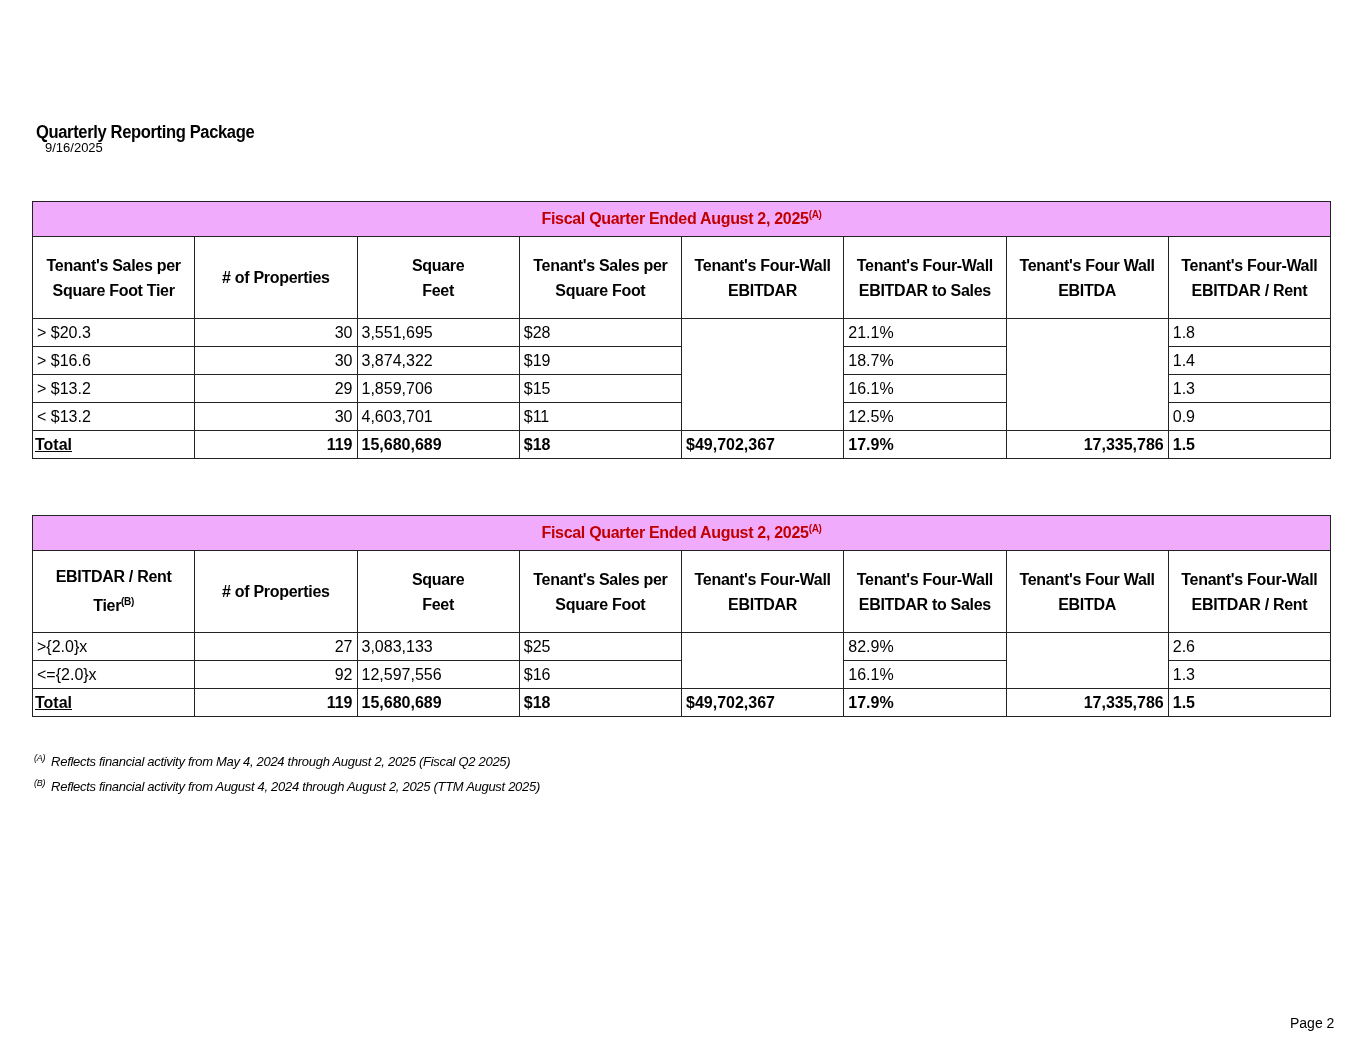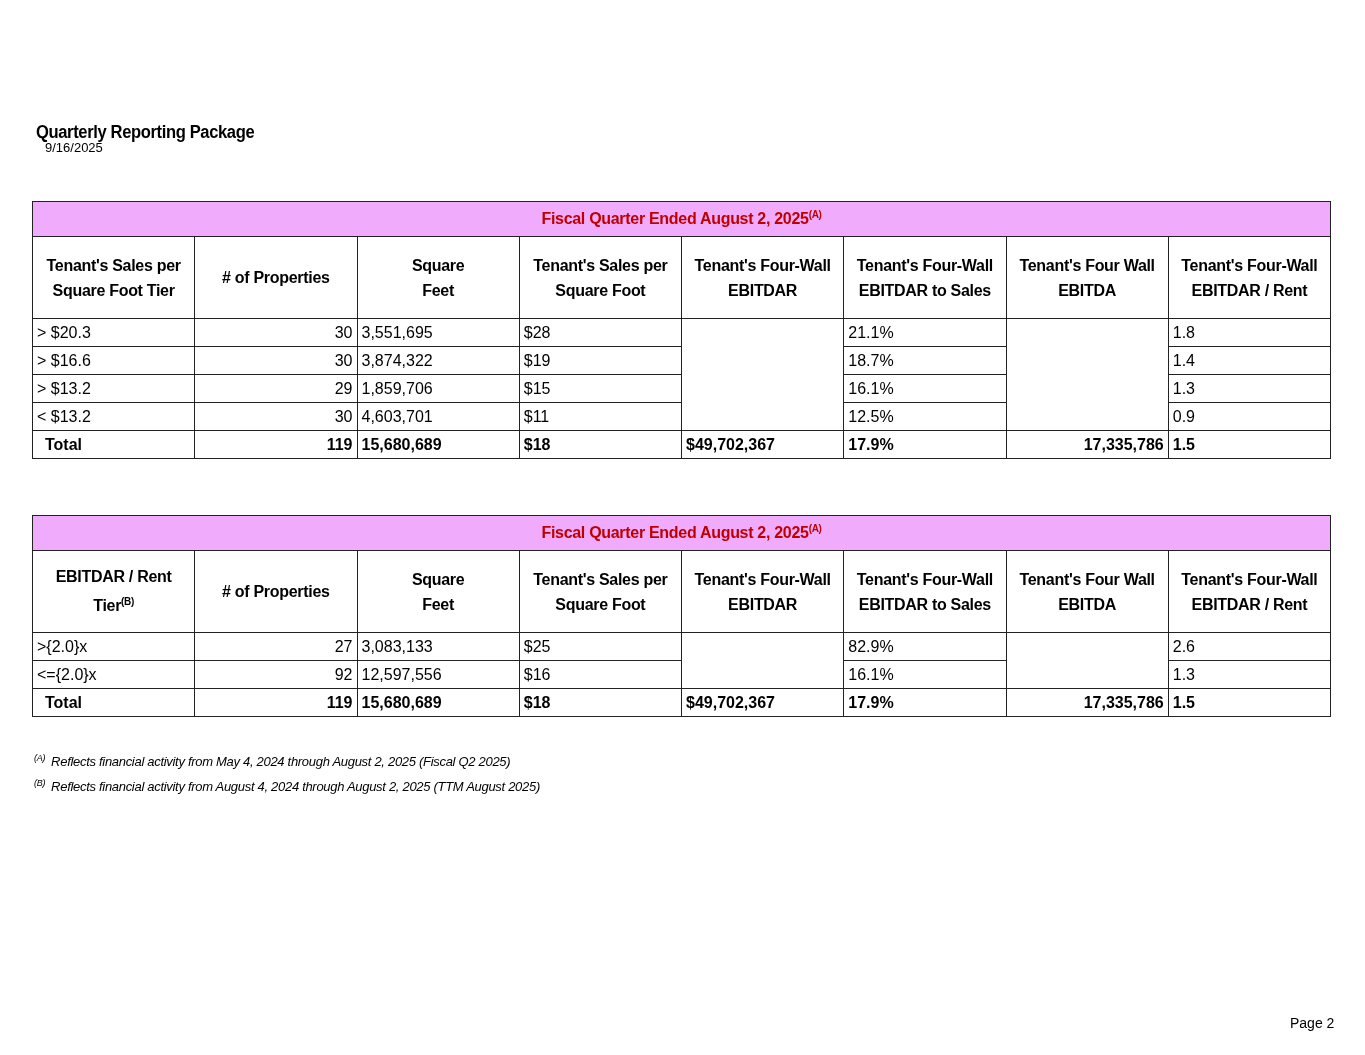--- a/index.html
+++ b/index.html
@@ -12,21 +12,21 @@
   .t2 { top: 515px; }
   .band th { height: 34px; background: #f0abfc; color: #c00000; font-weight: bold; font-size: 18px; letter-spacing: -0.3px; text-align: center; border-left: 3px solid #222; border-right: 3px solid #222; border-top: 2px solid #222; }
   .band sup { font-size: 10px; }
   .hdr th { height: 81px; font-weight: bold; font-size: 15.5px; line-height: 25px; text-align: center; letter-spacing: -0.3px; }
   .hdr sup { font-size: 10px; }
   tr.row td { height: 27px; }
   td.l { text-align: left; padding-left: 20px; }
   td.c { text-align: right; }
   td.r { text-align: left; }
   tr.total td { font-weight: bold; height: 27px; }
-  tr.total td.l { padding-left: 12px; }
+  tr.total td.l { padding-left: 2px; text-decoration: underline; }
   .foot { position: absolute; left: 34px; font-family: "Liberation Sans", sans-serif; font-style: italic; font-size: 13px; letter-spacing: -0.3px; }
   .foot sup { font-size: 9px; margin-right: 6px; }
   .f1 { top: 753px; }
   .f2 { top: 778px; }
   .page { position: absolute; left: 1290px; top: 1015px; font-family: "Liberation Sans", sans-serif; font-size: 14px; }
 </style>
 </head>
 <body>
 
 <div class="title">Quarterly Reporting Package</div>

